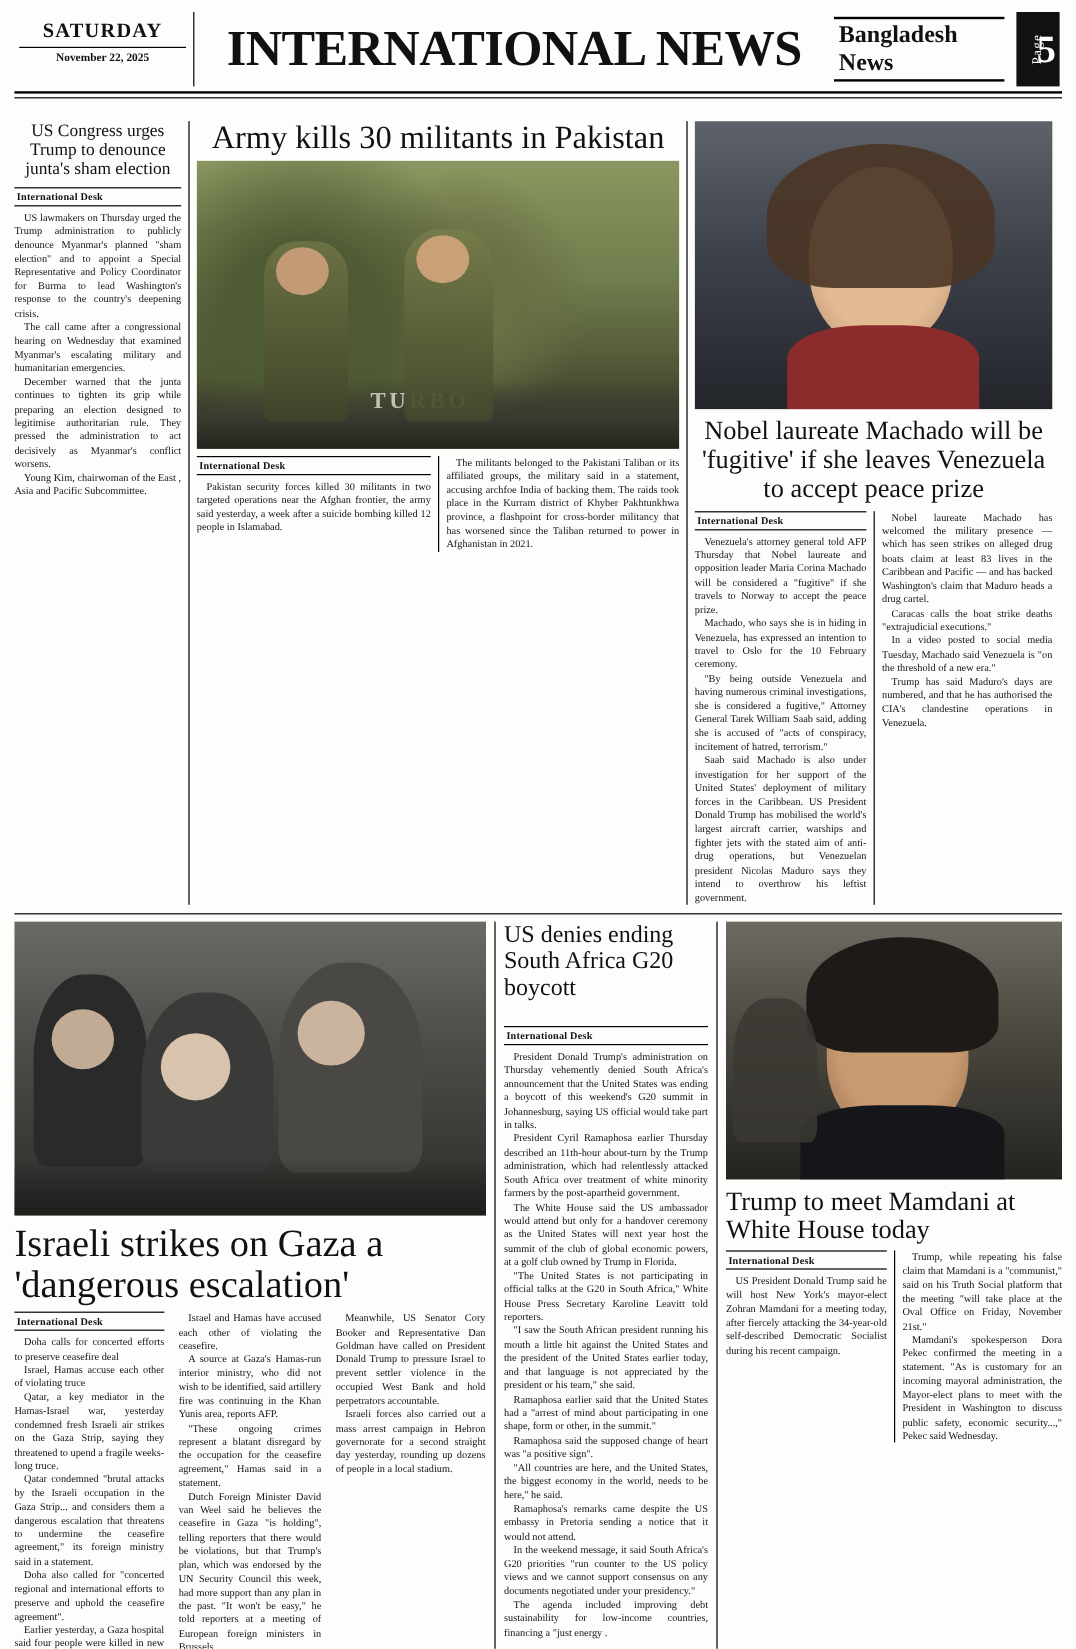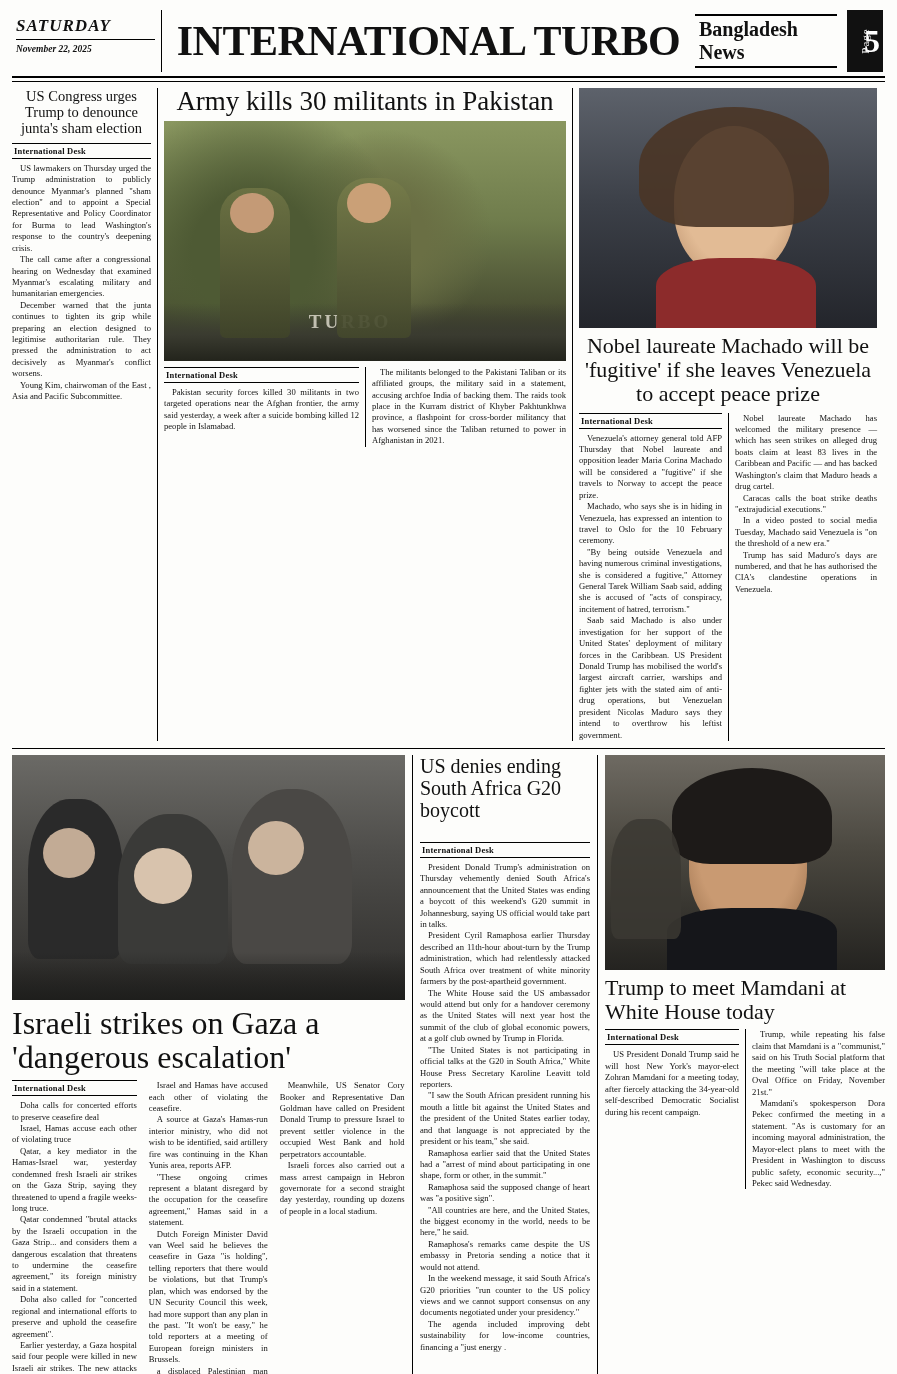--- a/index.html
+++ b/index.html
@@ -23,21 +23,21 @@
   .masthead {
     display: flex;
     align-items: stretch;
     border-bottom: 2px solid #000;
     padding-bottom: 4px;
   }
   .mast-left {
     width: 150px;
     border-right: 1px solid #000;
     padding: 6px 6px 4px 4px;
-    font-style: italic;
+    text-align: center;
   }
   .mast-left .day {
     font-family: "Liberation Serif", serif;
     font-weight: bold;
     font-size: 17px;
     letter-spacing: 1px;
     border-bottom: 1px solid #000;
     padding-bottom: 3px;
   }
   .mast-left .date {
@@ -124,21 +124,21 @@
     margin: 0;
   }
   .photo {
     background: #b9b3a8;
     position: relative;
     overflow: hidden;
   }
   .photo .grad { position:absolute; inset:0; }
 
   
-  .band1 { display:flex; margin-top:6px; }
+  .band1 { display:flex; margin-top:19px; }
   .b1-col1 { width: 145px; padding-right: 6px; }
   .b1-col2 { width: 415px; padding: 0 6px; border-left:1px solid #000; }
   .b1-col3 { width: 305px; padding-left: 6px; border-left:1px solid #000; }
 
   .hl-army { font-size: 27px; text-align:center; margin-bottom:5px; }
   .hl-usc { font-size: 14.5px; text-align:center; line-height:1.12; margin-bottom:6px; }
   .hl-nobel { font-size: 22px; text-align:center; line-height:1.1; margin: 6px 0 6px; }
 
   .band2 { display:flex; margin-top:7px; border-top:1px solid #000; padding-top:6px; }
   .b2-col1 { width: 400px; padding-right:7px; }
@@ -153,21 +153,21 @@
 <body>
 
 <div class="page">
 
   <div class="masthead">
     <div class="mast-left">
       <div class="day">SATURDAY</div>
       <div class="date">November 22, 2025</div>
     </div>
     <div class="mast-center">
-      <h1>INTERNATIONAL TURBO</h1>
+      <h1>INTERNATIONAL NEWS</h1>
     </div>
     <div class="mast-right">
       <div class="brand">Bangladesh News</div>
       <div class="page-flag">
         <span class="pg-word">Page</span>
         <span class="pg-num">5</span>
       </div>
     </div>
   </div>
   <div class="mast-rule"></div>

